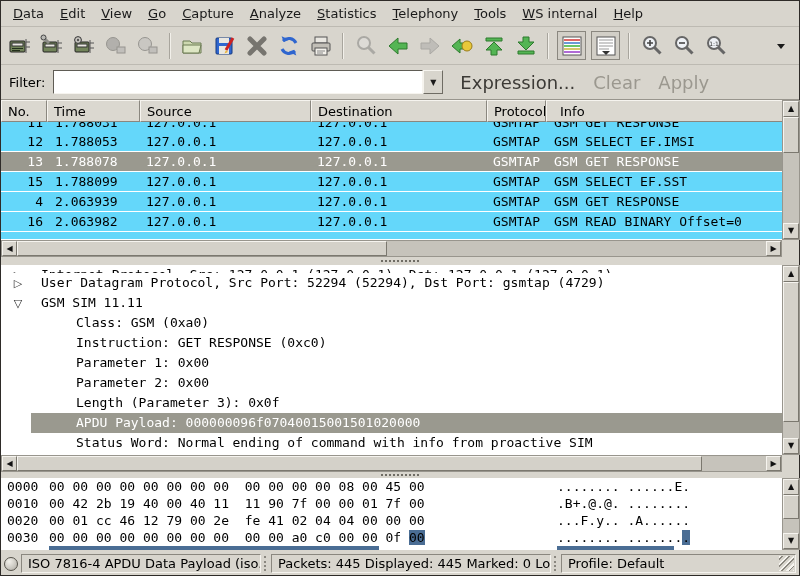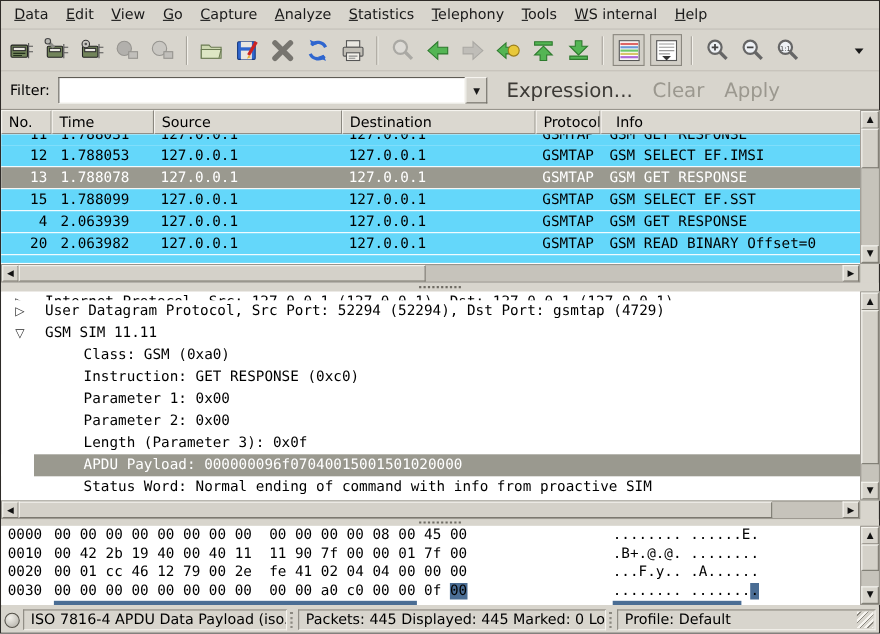--- a/index.html
+++ b/index.html
@@ -359,21 +359,21 @@
         <div class="pl-row normal">
           <span class="c-no">4</span>
           <span class="c-time">2.063939</span>
           <span class="c-src">127.0.0.1</span>
           <span class="c-dst">127.0.0.1</span>
           <span class="c-pro">GSMTAP</span>
           <span class="c-info">GSM GET RESPONSE</span>
         </div>
 
         <div class="pl-row normal">
-          <span class="c-no">20</span>
+          <span class="c-no">16</span>
           <span class="c-time">2.063982</span>
           <span class="c-src">127.0.0.1</span>
           <span class="c-dst">127.0.0.1</span>
           <span class="c-pro">GSMTAP</span>
           <span class="c-info">GSM READ BINARY Offset=0</span>
         </div>
       </div>
     <div class="pl-sliver"></div>
   </div>
 

